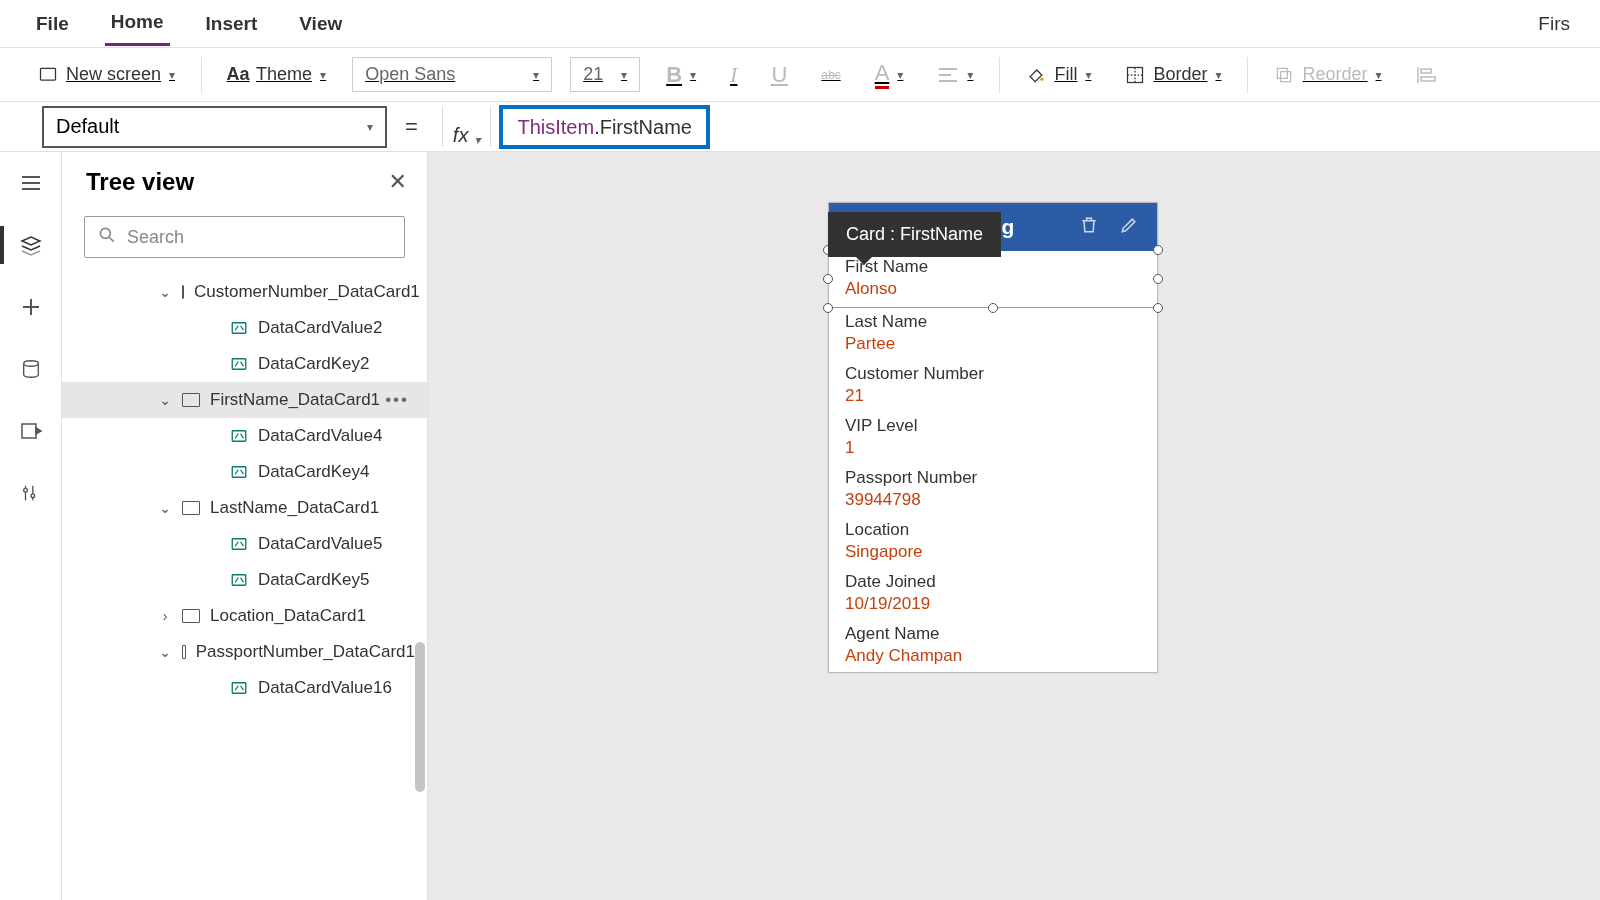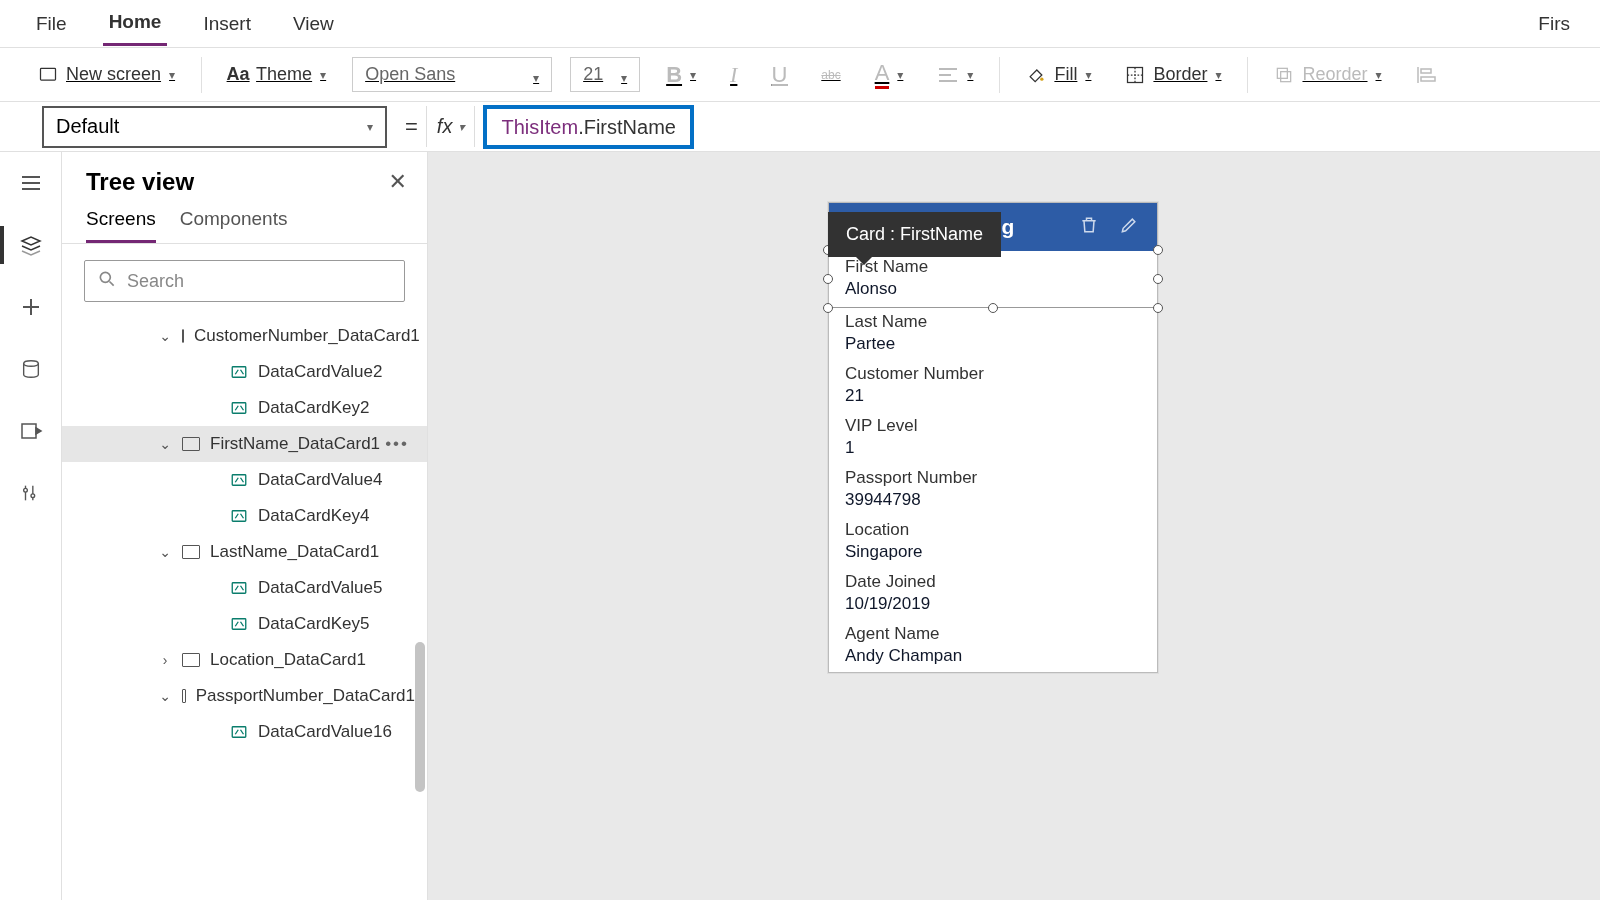--- a/index.html
+++ b/index.html
@@ -1,39 +1,39 @@
 <!DOCTYPE html>
 <html><head>
 <meta charset="utf-8">
 <style>
 * { box-sizing: border-box; margin: 0; padding: 0; font-family: "Segoe UI", Arial, sans-serif; }
 body { background: #fff; width: 1600px; height: 900px; overflow: hidden; position: relative; }
 
 
 .menubar { display: flex; align-items: center; height: 48px; padding: 0 30px; gap: 30px; border-bottom: 1px solid #e0e0e0; }
-.menubar .item { font-size: 19px; color: #333; padding: 10px 6px; cursor: pointer; }
+.menubar .item { font-size: 19px; color: #333; padding: 10px 6px; cursor: pointer; font-weight: bold; }
 .menubar .item.active { font-weight: 600; border-bottom: 3px solid #742774; }
 .menubar .right { margin-left: auto; font-size: 19px; color: #333; }
 
 
 .ribbon { display: flex; align-items: center; height: 54px; padding: 0 30px; gap: 18px; border-bottom: 1px solid #e0e0e0; text-decoration: underline; }
 .ribbon-btn { display: flex; align-items: center; gap: 8px; font-size: 18px; color: #333; padding: 6px 8px; cursor: pointer; }
 .ribbon-btn.disabled { color: #bbb; }
 .ribbon-sep { width: 1px; height: 36px; background: #e0e0e0; }
-.dropdown-box { border: 1px solid #ccc; padding: 6px 12px; font-size: 18px; color: #666; display: flex; align-items: flex-end; justify-content: space-between; gap: 10px; }
+.dropdown-box { border: 1px solid #ccc; padding: 6px 12px; font-size: 18px; color: #666; display: flex; align-items: center; justify-content: space-between; gap: 10px; }
 .font-box { width: 200px; }
 .size-box { width: 70px; }
 .chev { font-size: 12px; color: #666; }
 .icon-slot { width: 20px; height: 20px; display: inline-flex; align-items: center; justify-content: center; }
 
 
 .formula-row { display: flex; align-items: center; height: 50px; padding: 4px 30px 4px 42px; gap: 8px; border-bottom: 1px solid #e0e0e0; }
 .property-select { width: 345px; height: 42px; border: 2px solid #555; padding: 0 12px; font-size: 20px; display: flex; align-items: center; justify-content: space-between; margin-right: 10px;}
 .equals { font-size: 22px; color: #333; }
-.fx-box { display: flex; align-items: center; gap: 6px; font-size: 20px; font-style: italic; color: #333; padding: 0 10px; border-left: 1px solid #ddd; border-right: 1px solid #ddd; height: 100%; }
+.fx-box { display: flex; align-items: flex-end; gap: 6px; font-size: 20px; font-style: italic; color: #333; padding: 0 10px; border-left: 1px solid #ddd; border-right: 1px solid #ddd; height: 100%; margin-left: 16px; }
 .formula-input { border: 4px solid #0370c6; padding: 6px 14px; font-size: 20px; font-family: Consolas, monospace; }
 .formula-input .obj { color: #7c2e7c; }
 .formula-input .prop { color: #333; }
 
 
 .main { display: flex; height: calc(900px - 48px - 54px - 50px); }
 
 
 .leftrail { width: 62px; border-right: 1px solid #e0e0e0; display: flex; flex-direction: column; align-items: center; padding-top: 18px; gap: 36px; }
 .rail-icon { width: 26px; height: 26px; cursor: pointer; color: #555; display:flex; align-items:center; justify-content:center; }
@@ -74,21 +74,21 @@
 .selected-card { border-bottom: 1px solid #999; position: relative; padding: 6px 16px 8px 16px; }
 .selected-card .handle { position:absolute; width:10px; height:10px; background:#fff; border:1.5px solid #555; border-radius:50%; }
 .handle.tl { top:-6px; left:-6px; } .handle.tr { top:-6px; right:-6px; }
 .handle.tc { top:-6px; left:50%; margin-left:-5px; }
 .handle.ml { top:50%; left:-6px; margin-top:-5px; } .handle.mr { top:50%; right:-6px; margin-top:-5px; }
 .handle.bl { bottom:-6px; left:-6px; } .handle.br { bottom:-6px; right:-6px; }
 .handle.bc { bottom:-6px; left:50%; margin-left:-5px; }
 
 .field { padding: 4px 16px 6px 16px; }
 .field-label { font-size: 17px; color: #333; }
-.field-value { font-size: 17px; color: #0f172a; margin-top:2px; }
+.field-value { font-size: 17px; color: #c2410c; margin-top:2px; }
 </style>
 </head>
 <body>
 
 <div class="menubar">
   <div class="item">File</div>
   <div class="item active">Home</div>
   <div class="item">Insert</div>
   <div class="item">View</div>
   <div class="right">Firs</div>
@@ -242,24 +242,20 @@
           <line x1="14" y1="4" x2="14" y2="20"></line>
           <circle cx="14" cy="15" r="2" fill="#fff"></circle>
         </svg>
     </div>
   </div>
 
   <div class="treepanel">
     <div class="tree-header">
       <div class="tree-title">Tree view</div>
       <div class="tree-close">✕</div>
-    </div>
-    <div class="tree-tabs">
-      <div class="tree-tab active">Screens</div>
-      <div class="tree-tab">Components</div>
     </div>
     <div class="tree-search">
       <span>
         <svg viewBox="0 0 24 24" width="20" height="20" fill="none" stroke="#888" stroke-width="2">
             <circle cx="10" cy="10" r="6"></circle>
             <line x1="15" y1="15" x2="20" y2="20"></line>
           </svg>
       </span>
       <span>Search</span>
     </div>

